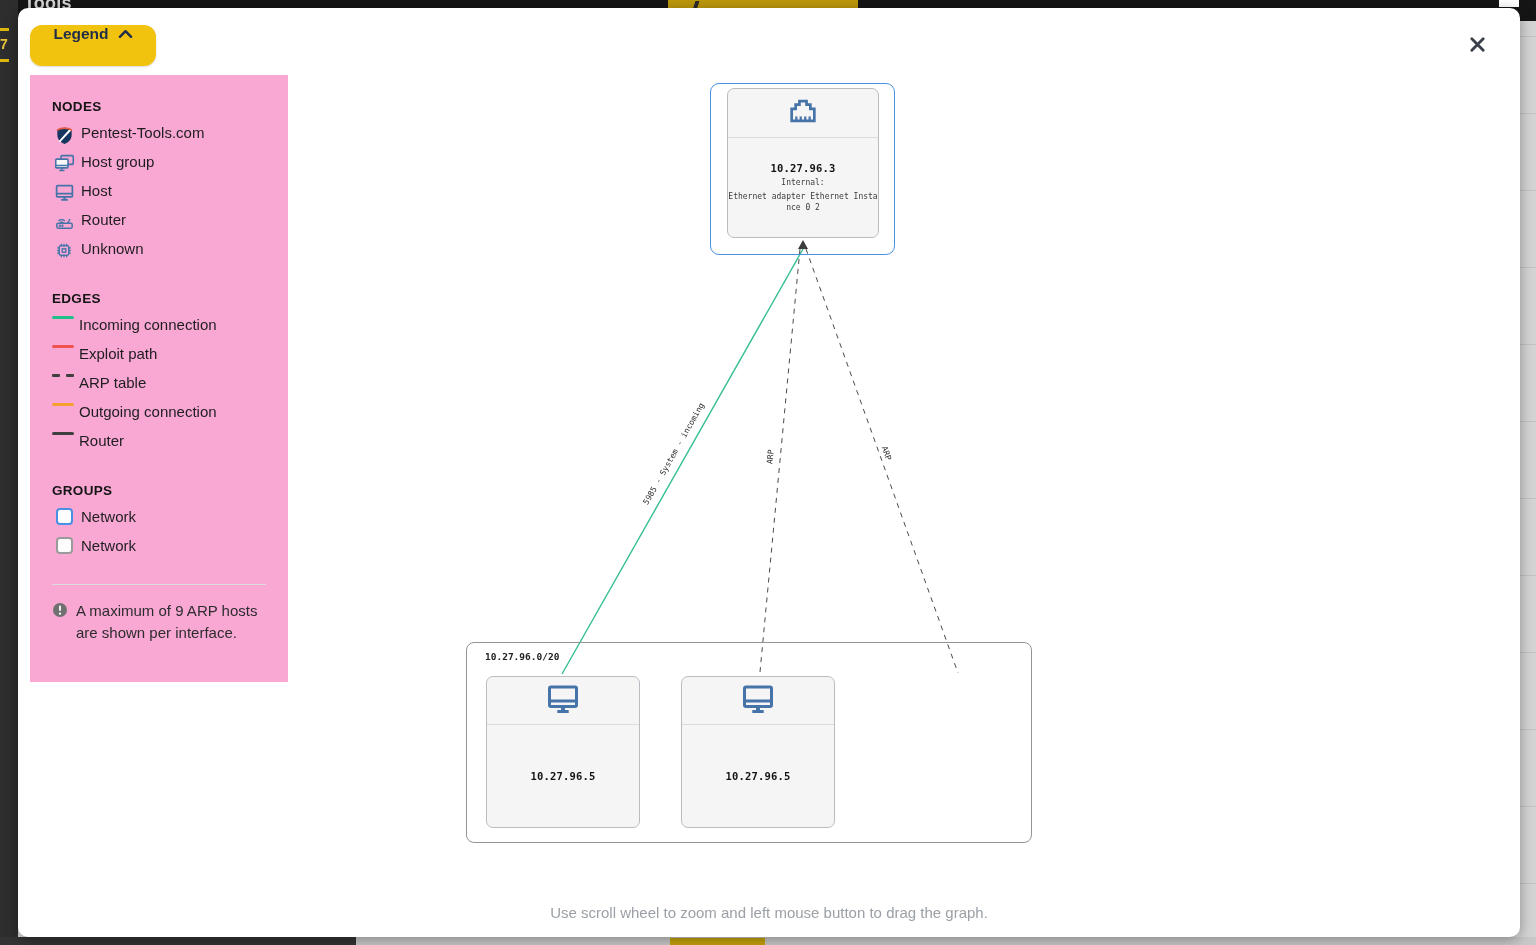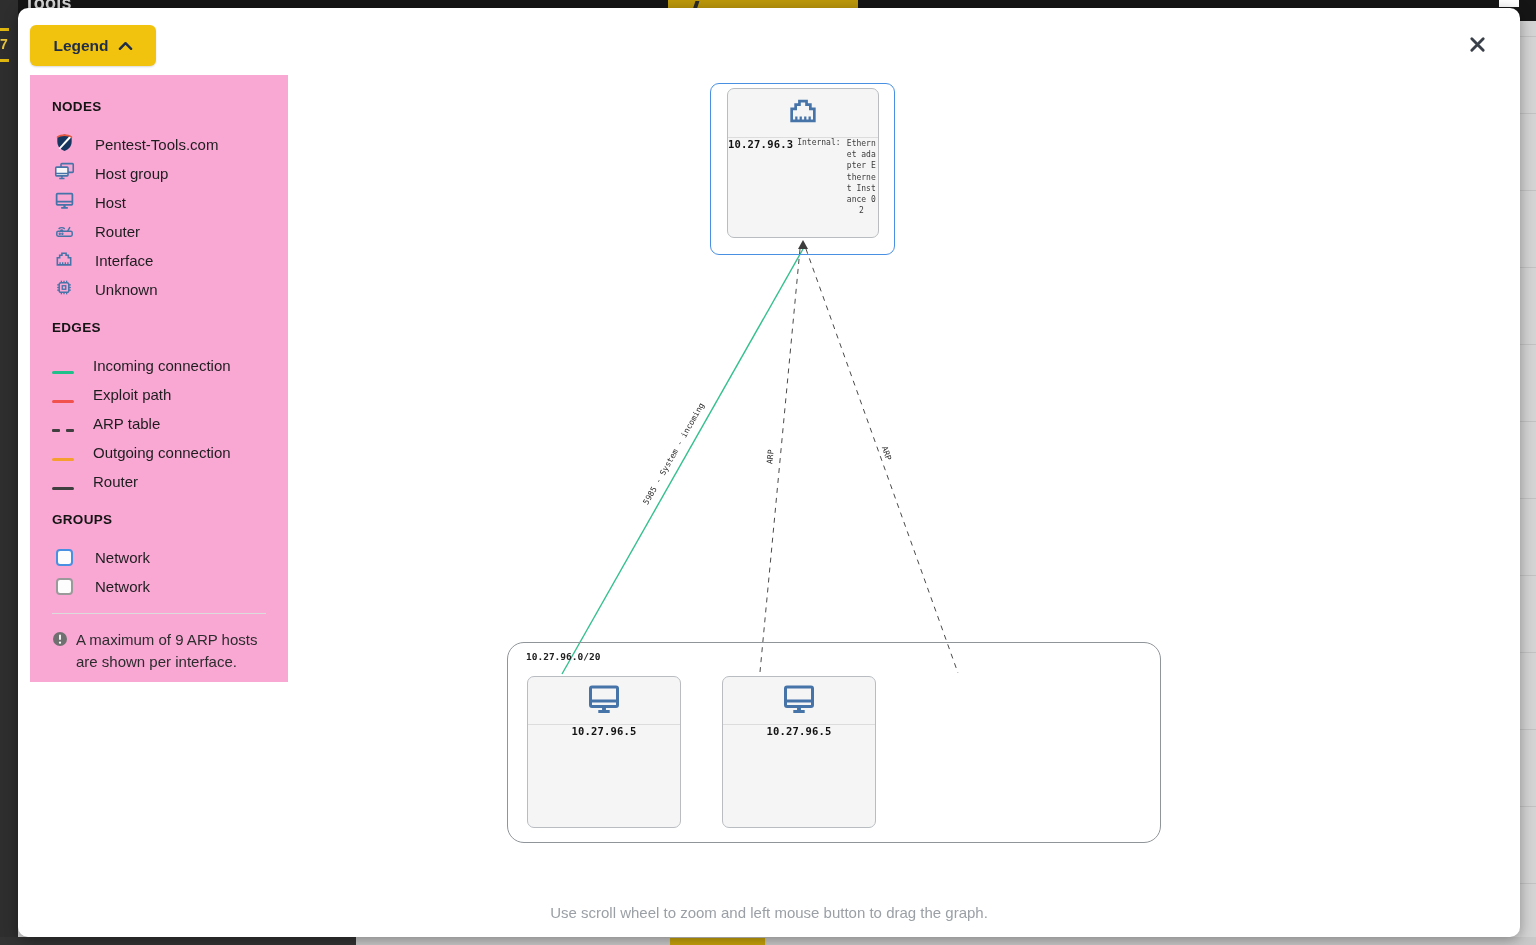--- a/index.html
+++ b/index.html
@@ -27,30 +27,30 @@
   .bottom-strip-dark{position:absolute;left:0;top:937px;width:356px;height:8px;background:#333333;}
   .bottom-strip-light{position:absolute;left:356px;top:937px;width:1180px;height:8px;background:#c9c9c9;}
   .bottom-strip-yellow{position:absolute;left:670px;top:938px;width:95px;height:7px;background:#c7a30b;}
 
   
   .modal{position:absolute;left:18px;top:8px;width:1502px;height:929px;background:#ffffff;
     border-radius:10px;box-shadow:0 3px 14px rgba(0,0,0,.35);overflow:hidden;}
 
   .close-btn{position:absolute;left:1445px;top:24px;width:28px;height:28px;display:flex;align-items:center;justify-content:center;cursor:pointer;z-index:8;}
 
-  .legend-btn{position:absolute;left:12px;top:17px;width:126px;height:41px;background:#f2c30e;border-radius:6px;
-    display:flex;align-items:center;justify-content:center;gap:9px;cursor:pointer;z-index:8;
+  .legend-btn{position:absolute;left:12px;top:17px;width:126px;height:41px;background:#f2c30e;border-radius:12px;
+    display:flex;align-items:flex-start;justify-content:center;gap:9px;cursor:pointer;z-index:8;
     box-shadow:0 1px 2px rgba(0,0,0,.15);}
   .legend-btn-label{font-size:15.5px;font-weight:bold;color:#1f2d49;}
 
   .legend-panel{position:absolute;left:12px;top:67px;width:258px;height:607px;background:#f9a8d4;z-index:6;
     box-sizing:border-box;padding:24px 22px 20px 22px;}
   .lg-heading{font-size:13.5px;font-weight:bold;color:#141414;letter-spacing:.3px;margin:0 0 10px 0;}
   .lg-heading.mt{margin-top:22px;}
-  .lg-item{display:flex;align-items:flex-end;height:29px;gap:19px;}
+  .lg-item{display:flex;align-items:flex-start;height:29px;gap:5px;}
   .lg-icon{width:24px;display:flex;align-items:center;justify-content:center;flex:0 0 24px;}
   .lg-label{font-size:15px;color:#1d1d1f;}
   .swatch{width:22px;flex:0 0 22px;display:flex;align-items:center;}
   .sw-line{width:22px;height:0;border-top:3px solid #3f3f3f;border-radius:2px;}
   .sw-red{border-color:#f1524e;}
   .sw-green{border-color:#1fc08a;}
   .sw-orange{border-color:#f59f2e;}
   .sw-dashed{display:flex;gap:6px;}
   .sw-dashed span{width:8px;height:3px;background:#3f3f3f;border-radius:1px;}
   .gr-swatch{width:17px;height:17px;border-radius:4px;border:2px solid #9a9a9a;box-sizing:border-box;background:#fdfdfd;}
@@ -59,32 +59,32 @@
   .lg-note{display:flex;gap:8px;align-items:flex-start;}
   .lg-note-text{font-size:15px;line-height:1.45;color:#2c2c2e;}
   .lg-note-icon{margin-top:2px;flex:0 0 16px;}
 
   
   .graph-canvas{position:absolute;inset:0;z-index:1;}
   .svg-edges{position:absolute;left:0;top:0;width:1502px;height:929px;z-index:1;pointer-events:none;}
   .edge-label{font-family:"DejaVu Sans Mono", monospace;font-size:8px;fill:#2e2e2e;}
 
   .target-group{position:absolute;left:692px;top:75px;width:185px;height:172px;border:1.5px solid #4a90e2;border-radius:9px;z-index:2;box-sizing:border-box;}
-  .network-group{position:absolute;left:448px;top:634px;width:654px;height:201px;border:1.2px solid #90959a;border-radius:17px;z-index:2;box-sizing:border-box;margin-left:41px;}
+  .network-group{position:absolute;left:448px;top:634px;width:566px;height:201px;border:1.2px solid #90959a;border-radius:8px;z-index:2;box-sizing:border-box;}
   .network-group-label{position:absolute;left:18px;top:8px;font-family:"DejaVu Sans Mono", monospace;font-size:9.5px;font-weight:bold;color:#222;}
 
   .node-card{position:absolute;background:#f5f5f6;border:1px solid #b9bdc1;border-radius:7px;z-index:3;box-sizing:border-box;display:flex;flex-direction:column;overflow:hidden;}
   .iface-card{left:709px;top:80px;width:152px;height:150px;}
   .host-card{top:33px;width:154px;height:152px;}
   .hc1{left:19px;}
   .hc2{left:214px;}
   .hc3{left:410px;}
   .node-icon-sec{height:48px;flex:0 0 auto;display:flex;align-items:center;justify-content:center;border-bottom:1px solid #dcdcdc;}
   .host-card .node-icon-sec{height:47px;}
-  .node-body{flex:1;display:flex;align-items:flex-start;justify-content:center;gap:4px;}
+  .node-body{flex:1;display:flex;flex-direction:column;align-items:center;justify-content:center;gap:4px;}
   .node-ip{font-family:"DejaVu Sans Mono", monospace;font-size:10.5px;font-weight:bold;color:#121212;letter-spacing:.2px;}
   .node-detail-h{font-family:"DejaVu Sans Mono", monospace;font-size:8px;color:#3c3c3c;}
   .node-detail{font-family:"DejaVu Sans Mono", monospace;font-size:8px;color:#3c3c3c;width:31ch;word-break:break-all;text-align:center;line-height:1.4;}
 
   .footer-hint{position:absolute;left:0;right:0;top:896px;text-align:center;font-size:15px;color:#9ba0a6;z-index:5;}
 </style>
 </head>
 <body>
 
 <div class="top-bar">
@@ -240,32 +240,20 @@
           <path d="M5.3 11.3 a5 5 0 0 1 7 0"></path>
           <path d="M7.2 13.4 a2.4 2.4 0 0 1 3.2 0"></path>
           <line x1="15.6" y1="14" x2="18.2" y2="9.2"></line>
           <circle cx="6.6" cy="16.8" r=".5" fill="#4673a8"></circle>
           <circle cx="9.6" cy="16.8" r=".5" fill="#4673a8"></circle>
         </svg>
       </span>
       <span class="lg-label">Router</span>
     </div>
 
-    <div class="lg-item">
-      <span class="lg-icon">
-        <svg width="22" height="20" viewBox="0 0 24 24" fill="none" stroke="#4673a8" stroke-width="1.9">
-          <path d="M4 19 V10.5 H6.8 V7.5 H9.5 V5 H14.5 V7.5 H17.2 V10.5 H20 V19 Z"></path>
-          <line x1="7.3" y1="19" x2="7.3" y2="15.8" stroke-width="1.6"></line>
-          <line x1="10.4" y1="19" x2="10.4" y2="15.8" stroke-width="1.6"></line>
-          <line x1="13.6" y1="19" x2="13.6" y2="15.8" stroke-width="1.6"></line>
-          <line x1="16.7" y1="19" x2="16.7" y2="15.8" stroke-width="1.6"></line>
-        </svg>
-      </span>
-      <span class="lg-label">Interface</span>
-    </div>
 
     <div class="lg-item">
       <span class="lg-icon">
         <svg width="22" height="21" viewBox="0 0 24 24" fill="none" stroke="#4673a8" stroke-width="1.7">
           <rect x="6.5" y="6.5" width="11" height="11" rx="2.2"></rect>
           <rect x="10" y="10" width="4" height="4" stroke-width="1.5"></rect>
           <g stroke-width="1.5">
             <line x1="9" y1="4.2" x2="9" y2="6.5"></line>
               <line x1="12" y1="4.2" x2="12" y2="6.5"></line>
               <line x1="15" y1="4.2" x2="15" y2="6.5"></line>

